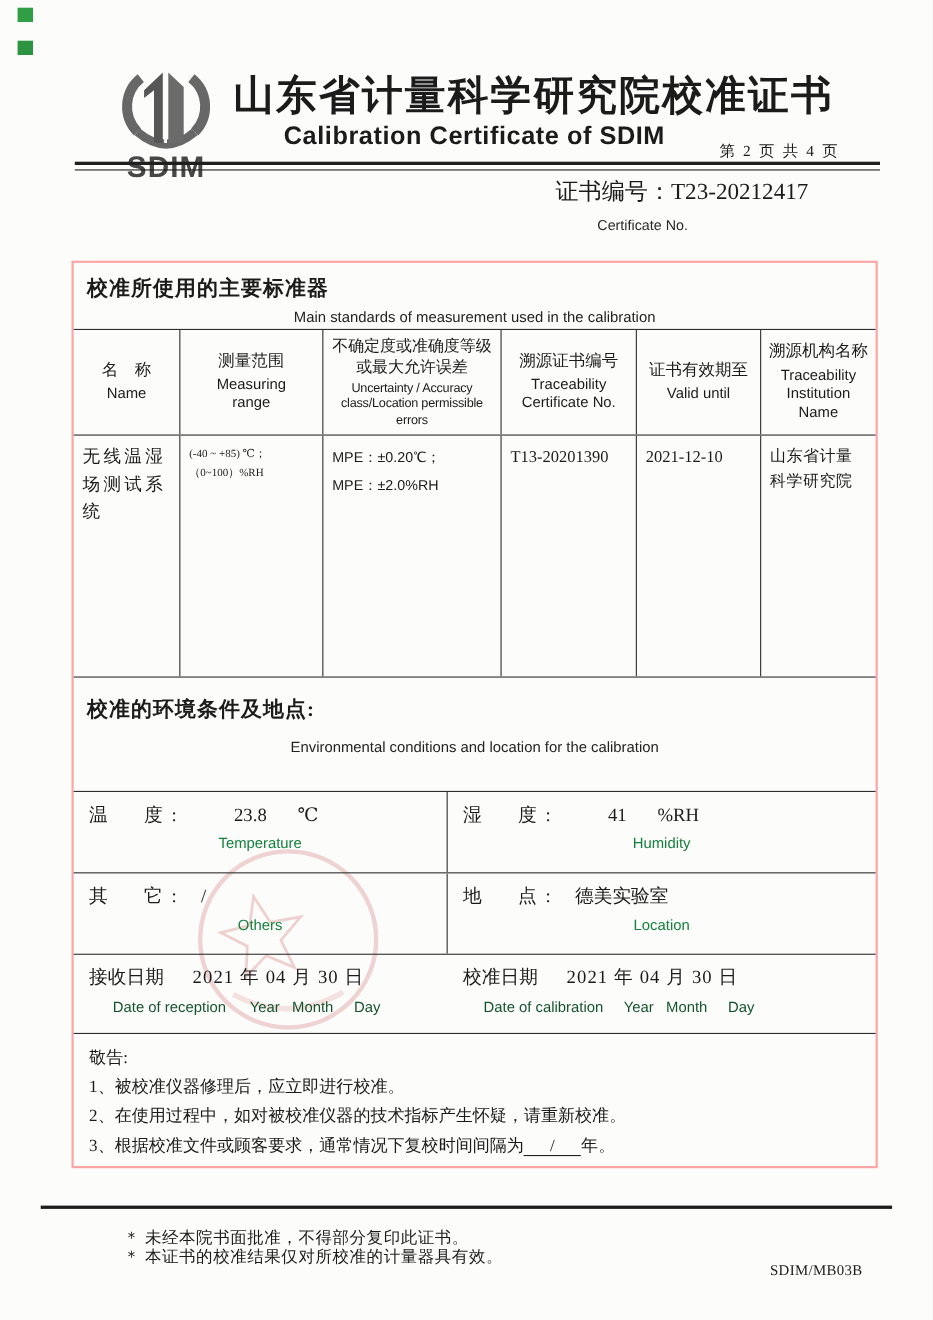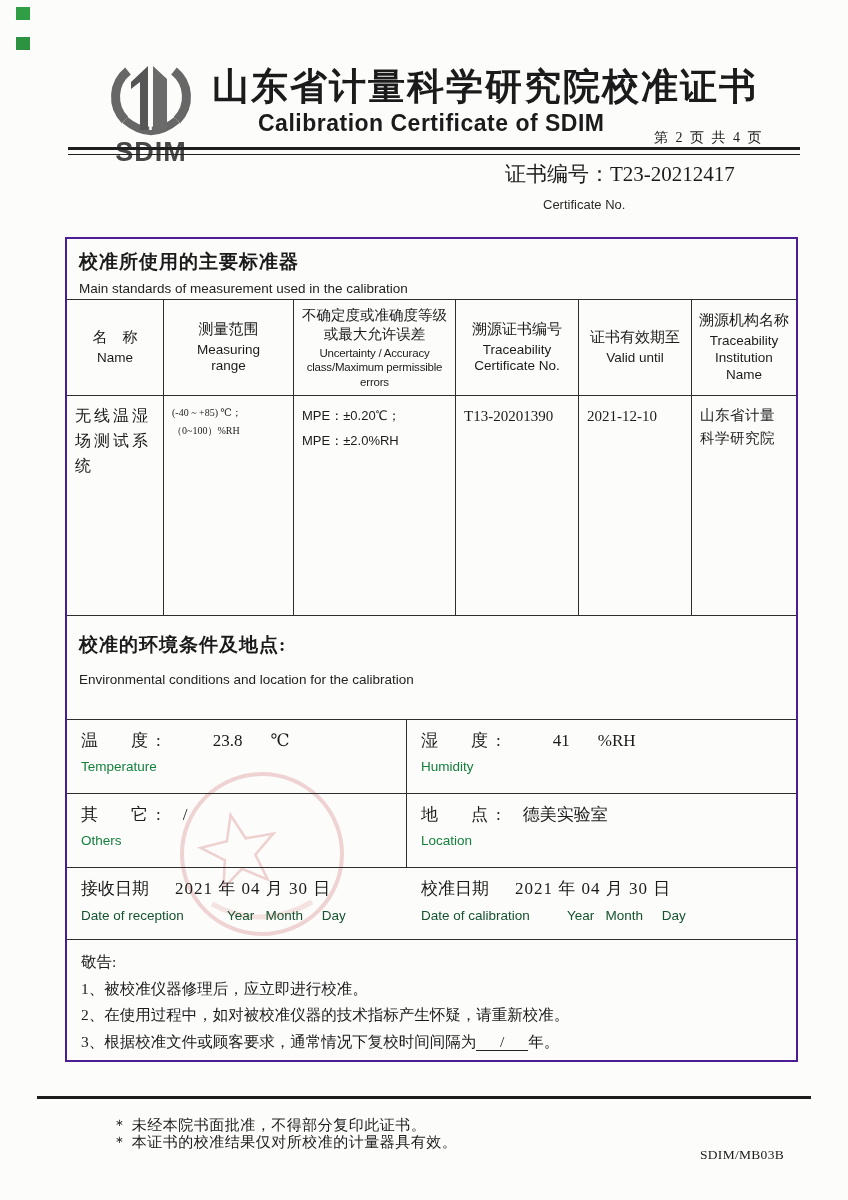--- a/index.html
+++ b/index.html
@@ -4,38 +4,38 @@
 <style>
   html,body{margin:0;padding:0;}
   body{background:#e8e8e8;}
   .page{
     position:relative; width:848px; height:1200px; margin:0 auto;
     background:#fcfcfb; overflow:hidden;
     font-family:"Liberation Serif","DejaVu Serif",serif;
     color:#1b1b1b;
   }
   .abs{position:absolute;}
-  .en{font-family:"Liberation Sans","DejaVu Sans",sans-serif;}
+  .en{font-family:"Liberation Sans","DejaVu Sans",sans-serif;text-align:center;}
   .mono{font-family:Liberation Sans, sans-serif;}
 
   
   .title-cn{left:212px; top:62px; font-size:37px; font-weight:700; letter-spacing:2px; white-space:nowrap;}
   .title-en{left:258px; top:110px; font-size:23px; font-weight:700; letter-spacing:.5px; white-space:nowrap;}
   .page-info{left:654px; top:129px; font-size:14px; letter-spacing:2px; white-space:nowrap;}
   .dbl-rule{left:68px; top:147px; width:732px; height:4px;
     border-top:3px solid #1f1f1f; border-bottom:1.5px solid #1f1f1f;}
   .cert-line{left:505px; top:160px; font-size:21px; white-space:nowrap;}
   .cert-en{left:543px; top:197px; font-size:13px; color:#2a2a2a;}
 
   
   .gmark{width:14px; height:13px;}
 
   
   .docbox{left:65px; top:237px; width:733px; height:825px;
-    border:2px solid #4c1d95; box-sizing:border-box;}
+    border:2px solid #fca5a5; box-sizing:border-box;}
   .row{box-sizing:border-box; border-bottom:1.5px solid #2e2e2e; overflow:hidden;}
   .row.last{border-bottom:none;}
 
   .sec-title{padding:10px 12px 0 12px;}
   .sec-title .cn{font-size:19px; font-weight:700; letter-spacing:1px;}
   .sec-title .sub{font-size:13.5px; margin-top:6px; color:#222;}
 
   .cols{display:flex; height:100%;}
   .cell{box-sizing:border-box; border-right:1.5px solid #2e2e2e;}
   .cell.c1{width:97px;} .cell.c2{width:130px;} .cell.c3{width:162px;}
@@ -136,21 +136,21 @@
         <div class="cell c1">
           <span class="cn">名　称</span>
           <span class="enl en">Name</span>
         </div>
         <div class="cell c2">
           <span class="cn">测量范围</span>
           <span class="enl en">Measuring range</span>
         </div>
         <div class="cell c3">
           <span class="cn">不确定度或准确度等级或最大允许误差</span>
-          <span class="enl en">Uncertainty / Accuracy class/Maximum permissible errors</span>
+          <span class="enl en">Uncertainty / Accuracy class/Location permissible errors</span>
         </div>
         <div class="cell c4">
           <span class="cn">溯源证书编号</span>
           <span class="enl en">Traceability Certificate No.</span>
         </div>
         <div class="cell c5">
           <span class="cn">证书有效期至</span>
           <span class="enl en">Valid until</span>
         </div>
         <div class="cell c6">

